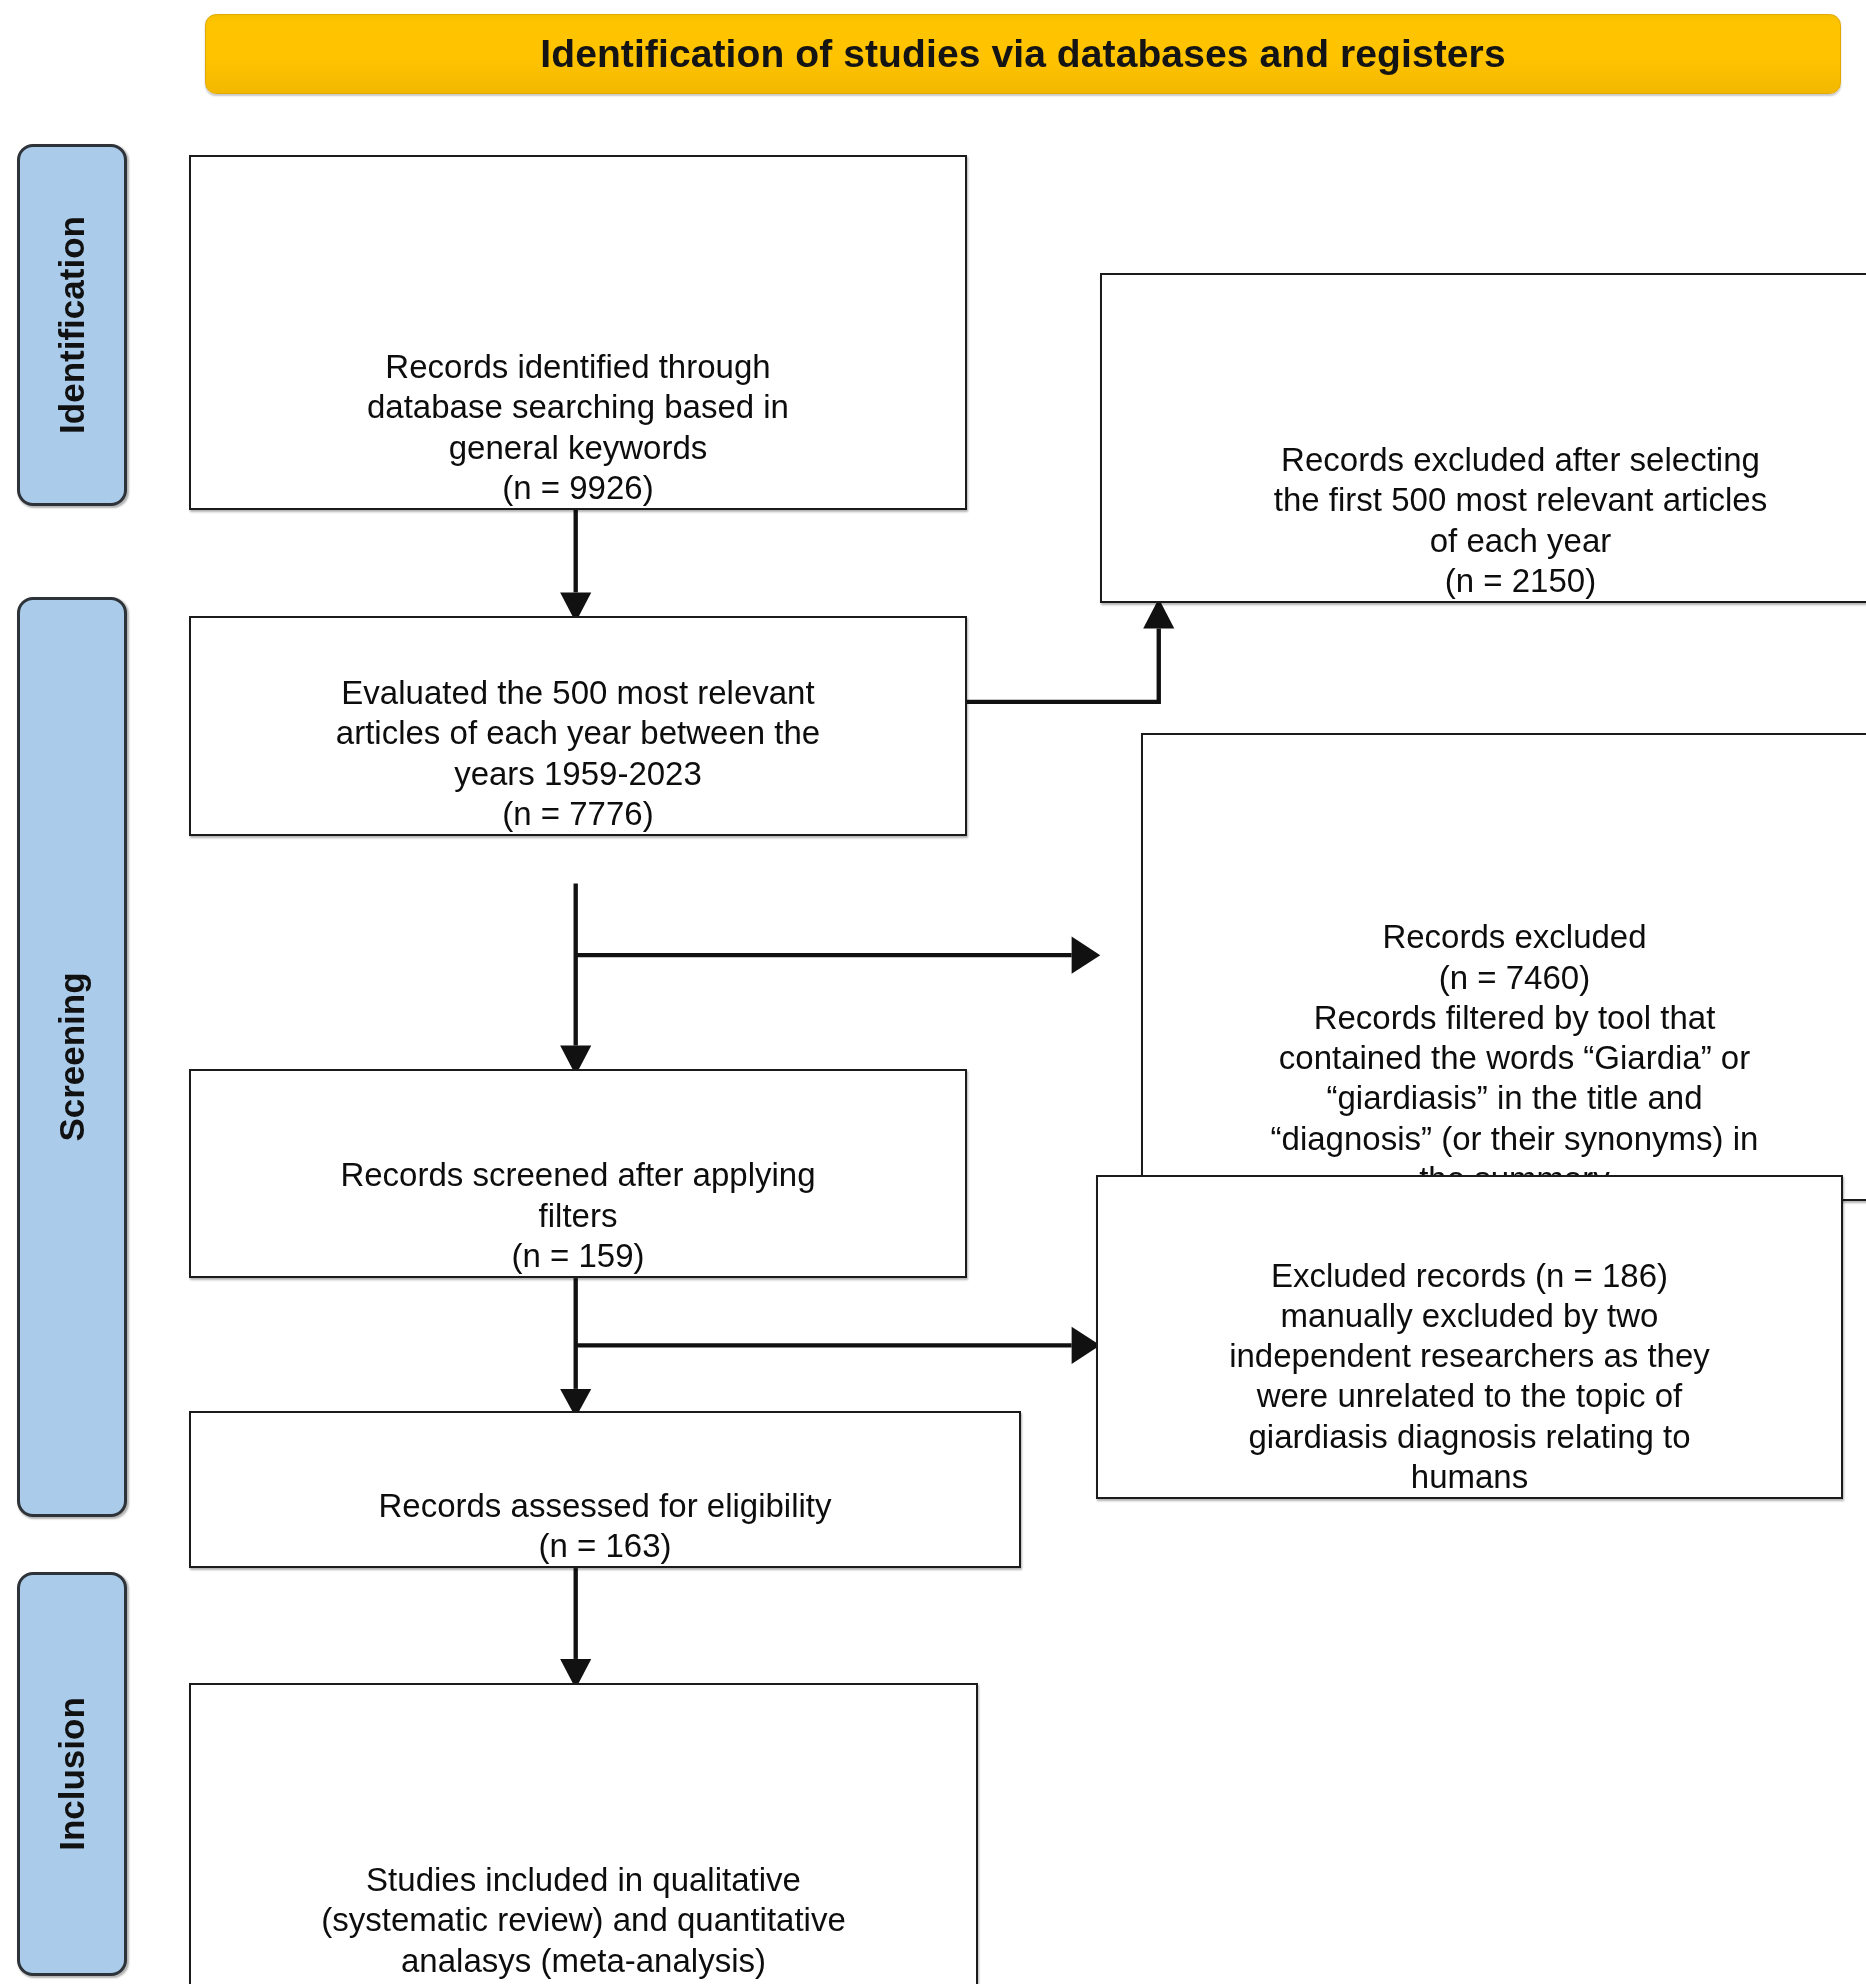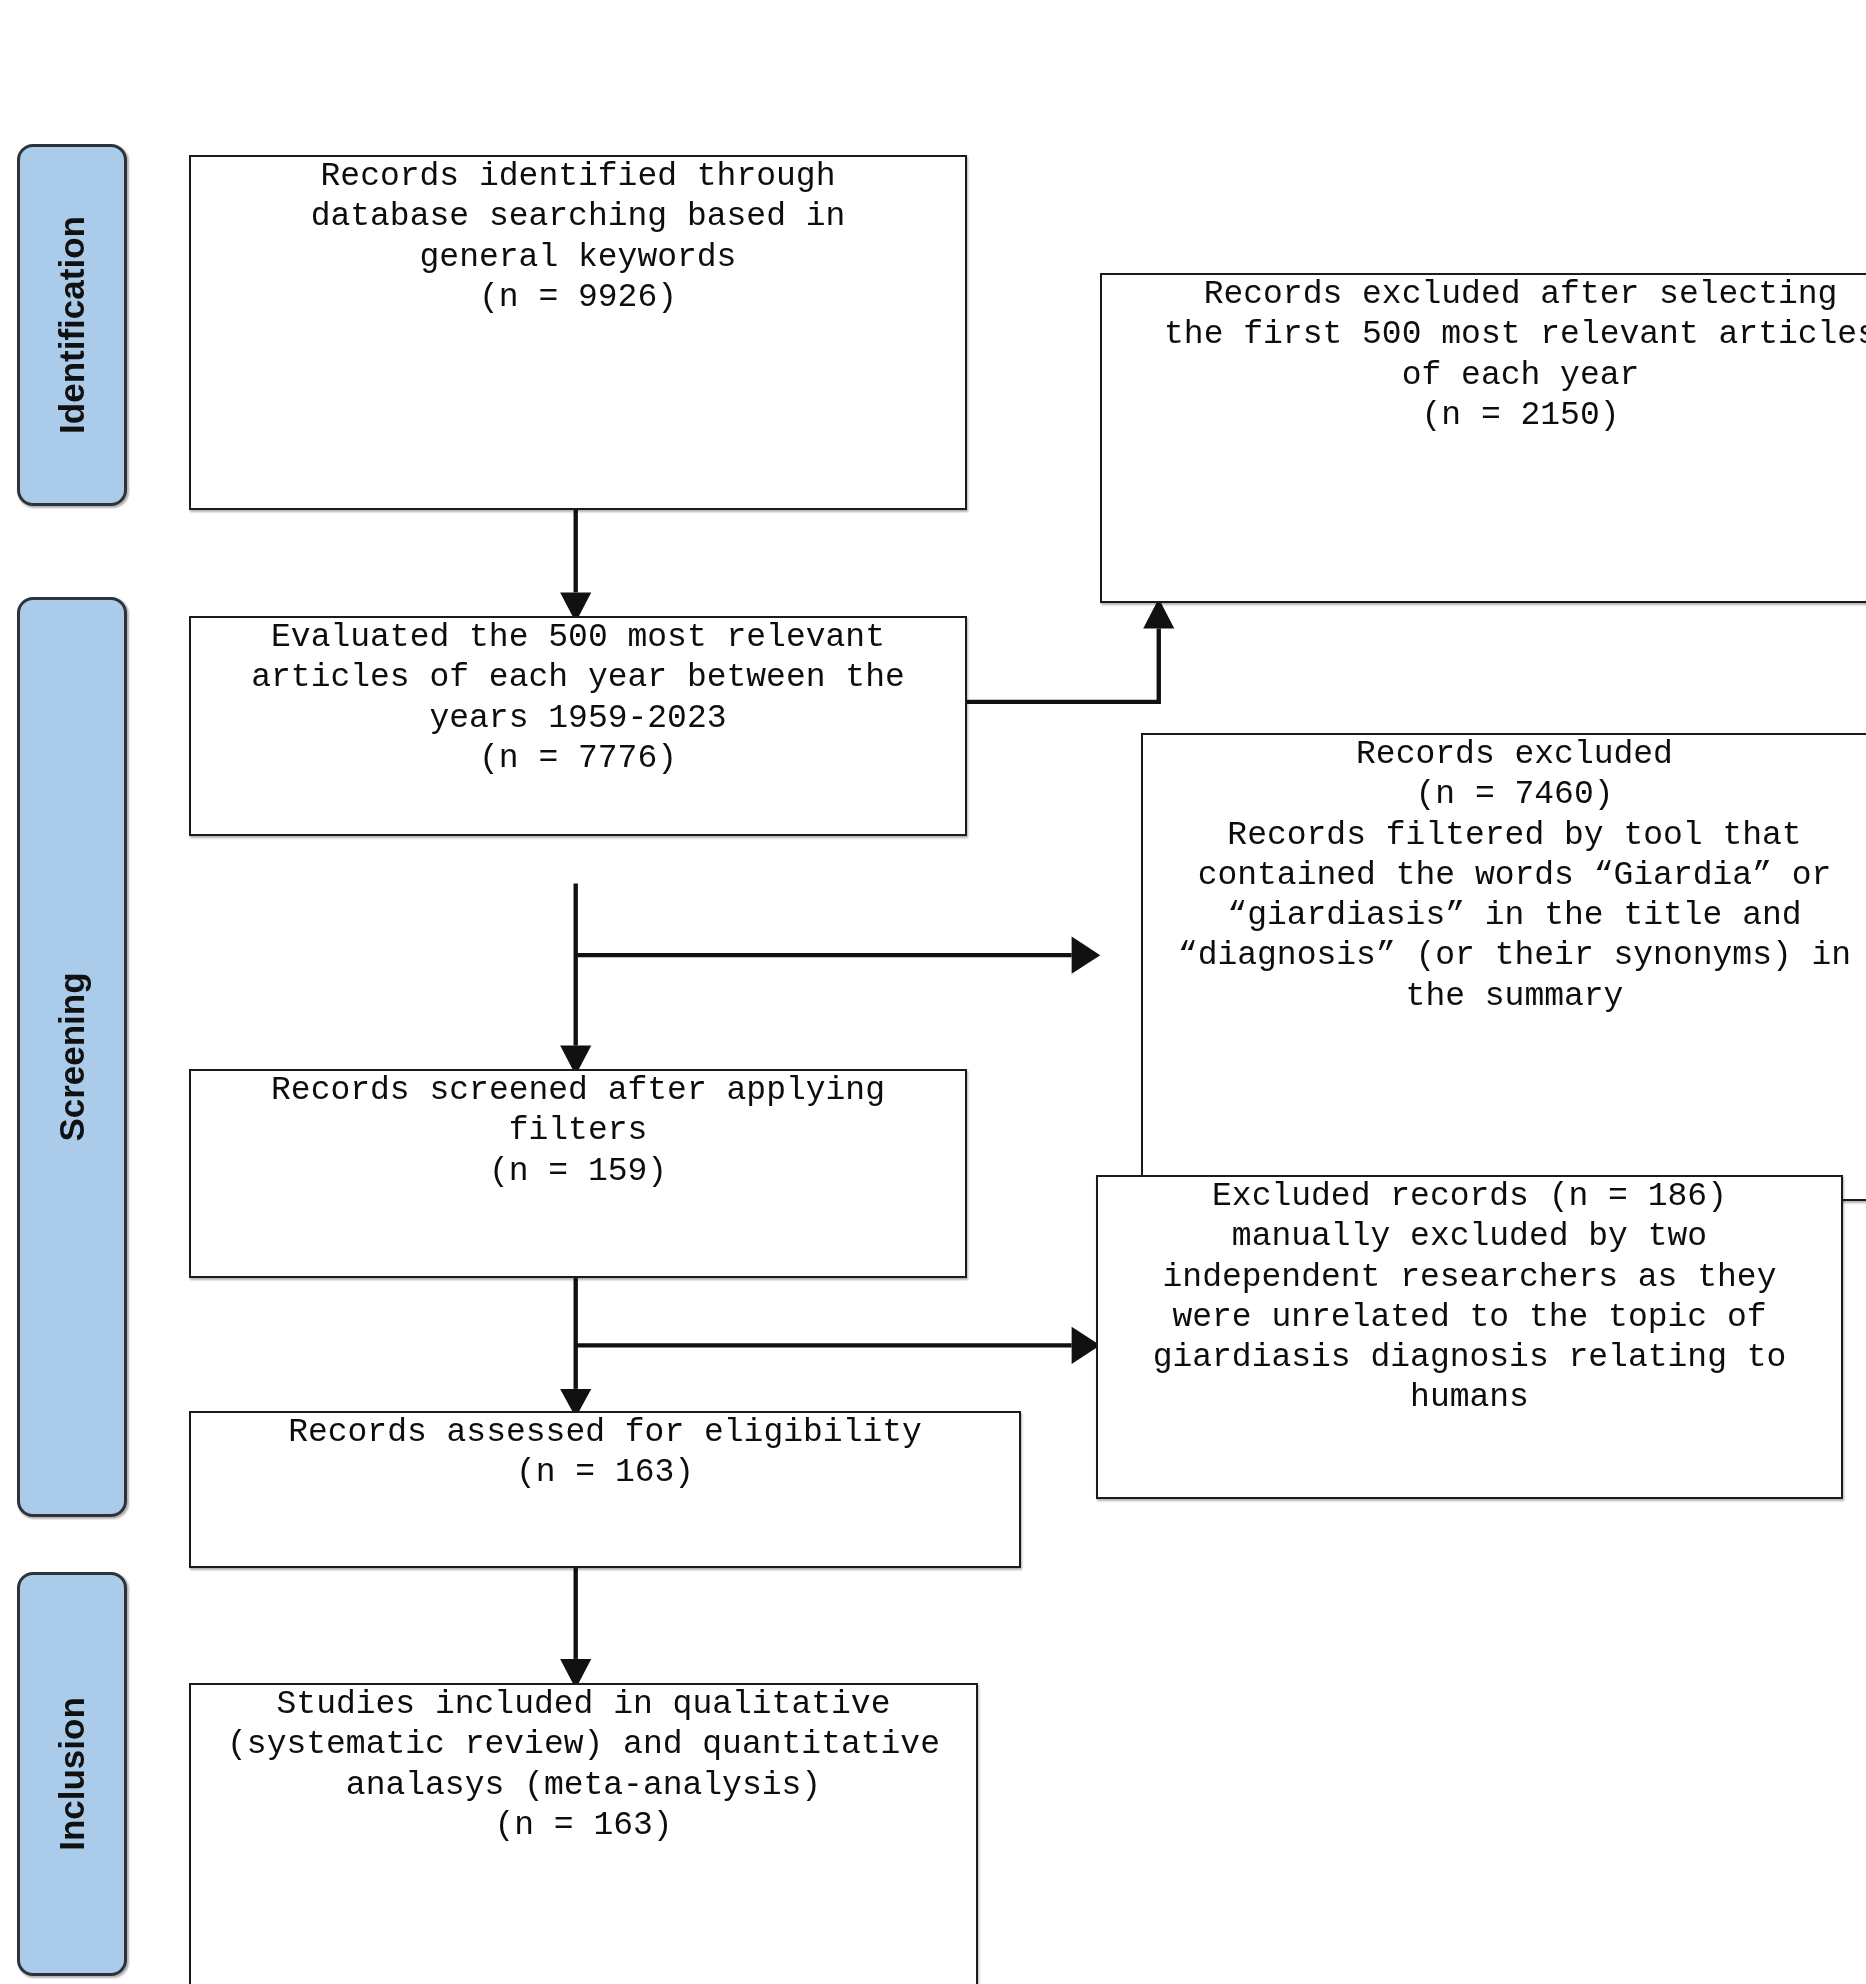--- a/index.html
+++ b/index.html
@@ -65,24 +65,23 @@
   #rail-screening     { left: 17.4px;  top: 597px;  width: 110px; height: 920px; }
   #rail-inclusion     { left: 17.4px;  top: 1572px; width: 110px; height: 404px; }
 
   
   .box {
     position: absolute;
     background: #ffffff;
     border: 2.5px solid #1b1b1b;
     box-sizing: border-box;
     display: flex;
-    align-items: flex-start;
+    align-items: flex-end;
     justify-content: center;
     box-shadow: 1.2px 1.9px 1.9px rgba(0,0,0,0.30);
-    font-family: Liberation Mono, monospace;
   }
   .box-text {
     text-align: center;
     font-size: 33px;
     line-height: 1.22;
     color: #0d0d0d;
     padding: 0 10px;
     white-space: pre-line;
   }
 
@@ -103,20 +102,23 @@
     width: 1867px;
     height: 1985px;
     pointer-events: none;
   }
 </style>
 </head>
 <body>
 
 <div id="stage">
 
+  <div class="banner">
+    <div class="banner-text">Identification of studies via databases and registers</div>
+  </div>
 
   <div class="rail" id="rail-identification">
     <div class="rail-label">Identification</div>
   </div>
   <div class="rail" id="rail-screening">
     <div class="rail-label">Screening</div>
   </div>
   <div class="rail" id="rail-inclusion">
     <div class="rail-label">Inclusion</div>
   </div>

